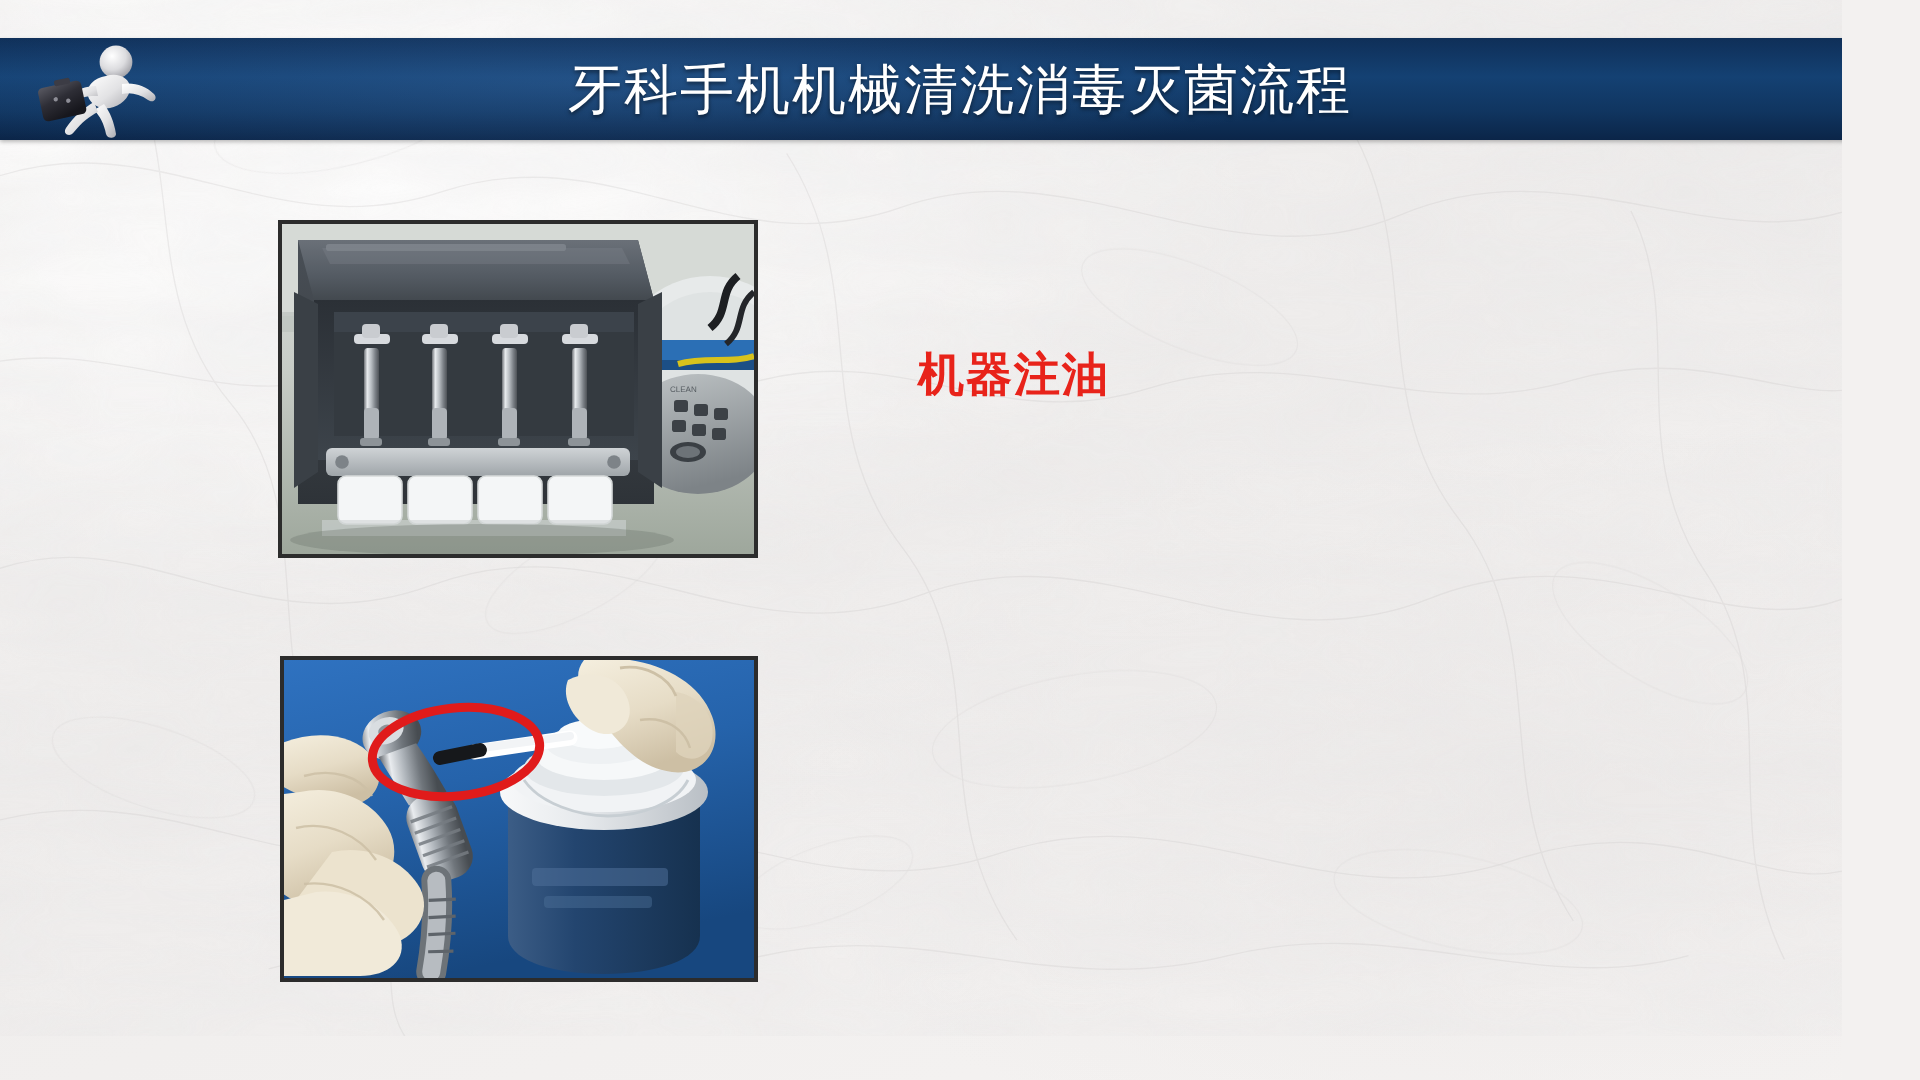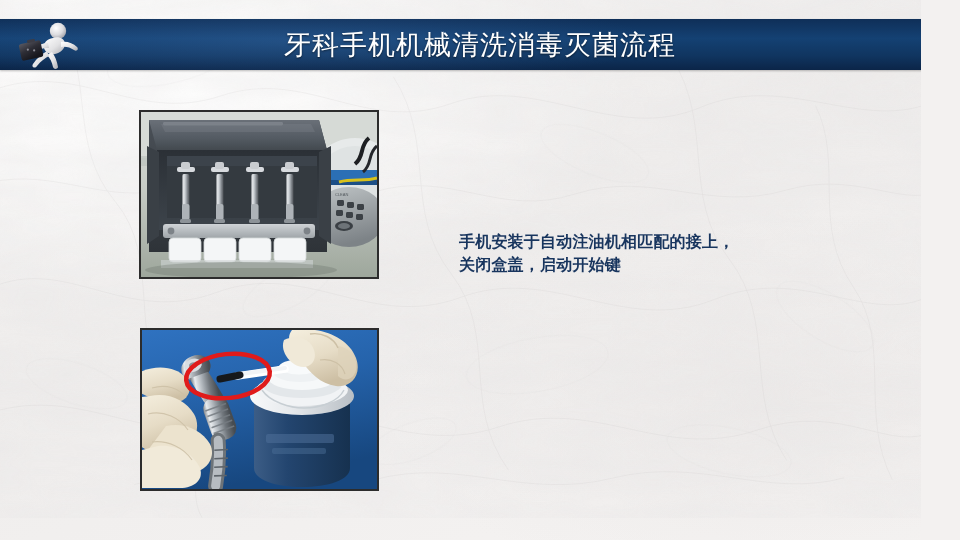--- a/index.html
+++ b/index.html
@@ -427,20 +427,17 @@
       <g stroke="#cdc0a6" stroke-width="1.2" fill="none" opacity="0.85">
         <path d="M10,58 C24,54 38,58 44,68"></path>
         <path d="M6,84 C22,80 38,88 46,100"></path>
         <path d="M10,112 C26,110 42,118 50,130"></path>
       </g>
 
       <ellipse cx="86" cy="46" rx="42" ry="22" fill="none" stroke="#e01b1b" stroke-width="4.5" transform="rotate(-6 86 46)"></ellipse>
     </svg>
   </div>
 
-
-  <div id="body-step1">
-    <span class="line">手机安装于自动注油机相匹配的接上，</span>
-    <span class="line">关闭盒盖，启动开始键</span>
-  </div>
+  <div id="heading-oil">机器注油</div>
+
 
 
 </div>
 
 </body></html>

